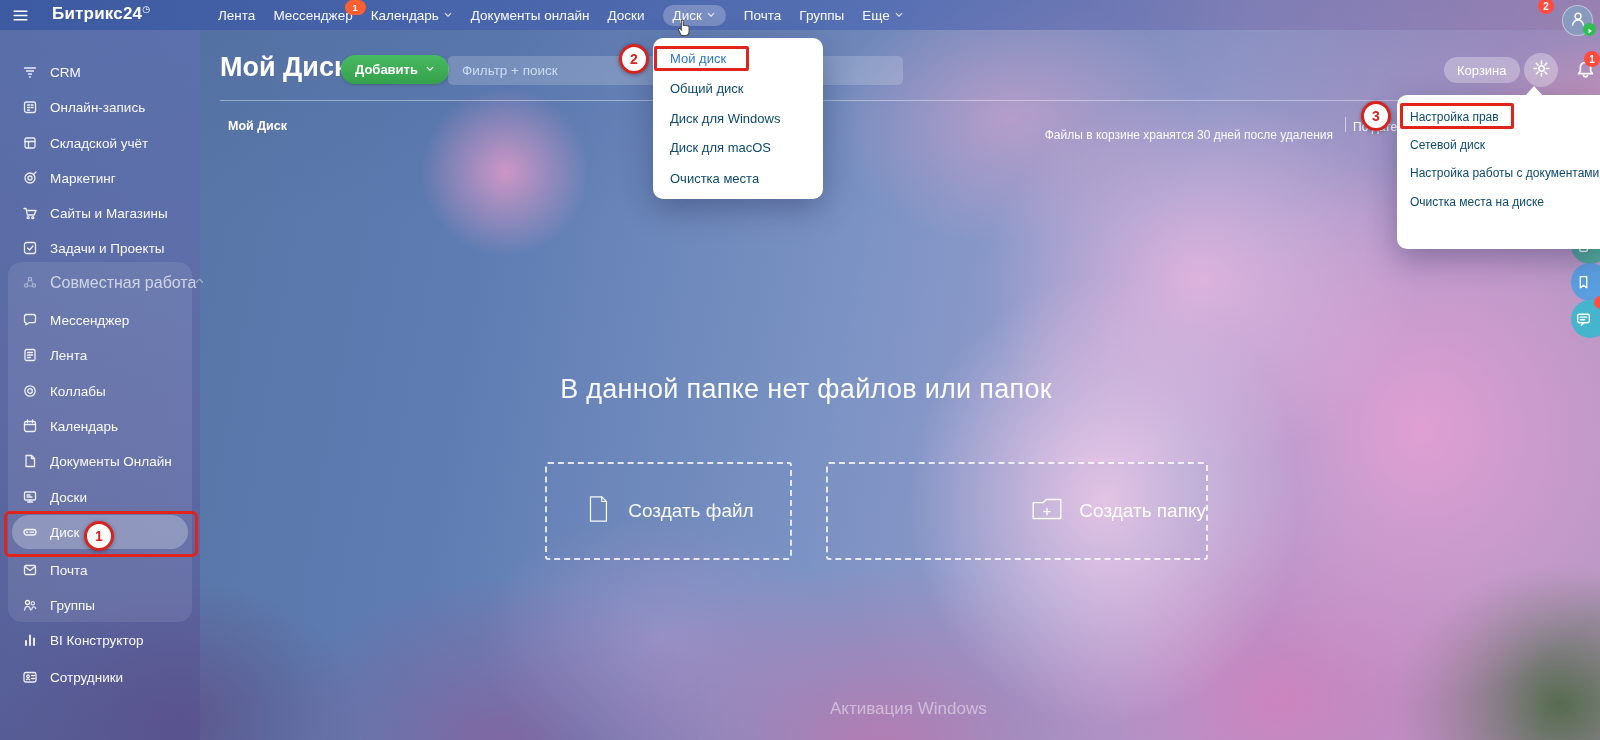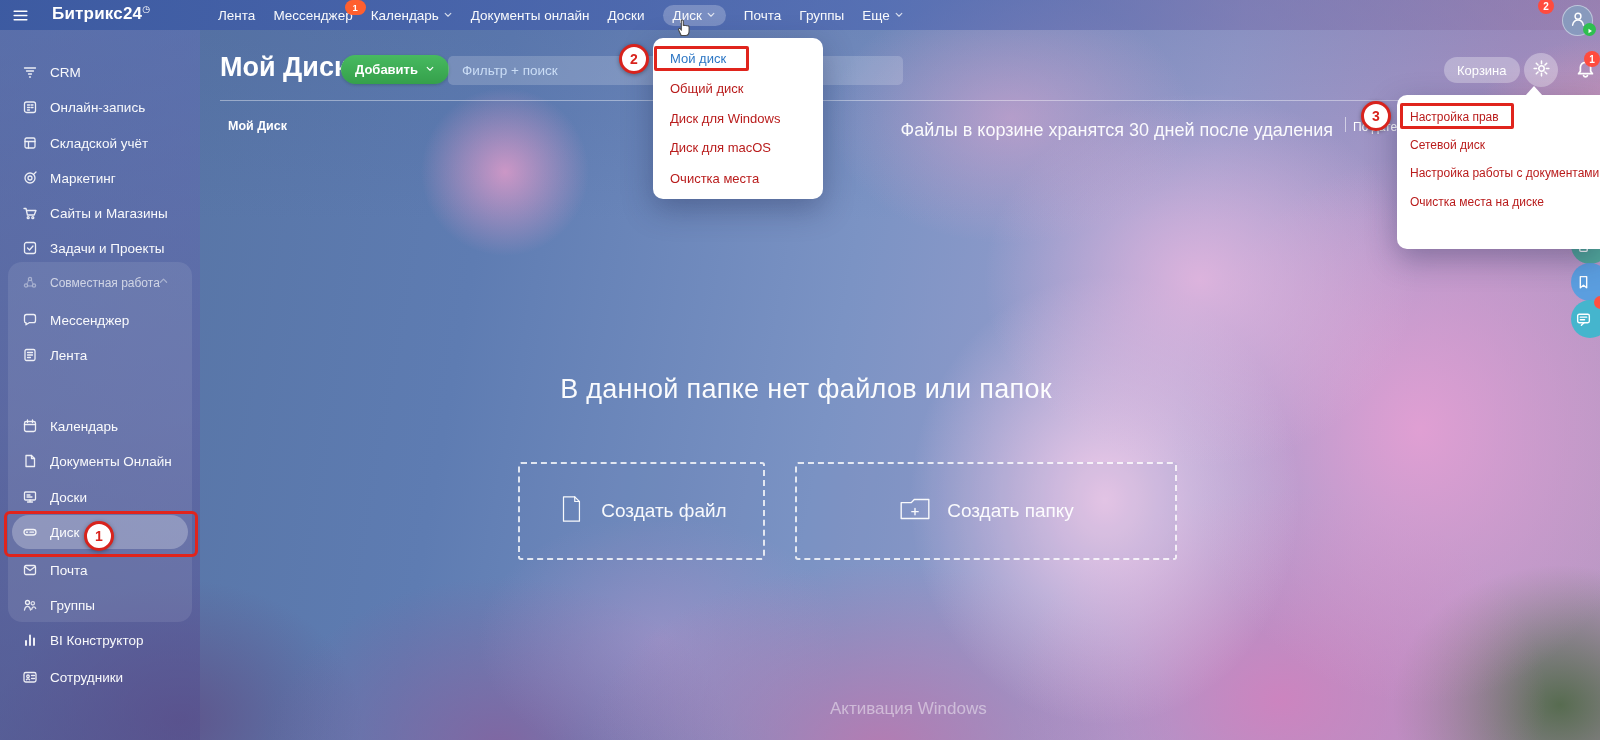--- a/index.html
+++ b/index.html
@@ -43,21 +43,21 @@
   .avatar-play{position:absolute;left:1583px;top:23px;width:13px;height:13px;border-radius:50%;background:#2fbf4f;
     display:flex;align-items:center;justify-content:center;z-index:12;}
 
   
   .sidebar{position:absolute;left:0;top:30px;bottom:0;width:200px;z-index:5;
     background:linear-gradient(180deg, rgba(98,112,182,.5), rgba(96,96,162,.55) 55%, rgba(86,80,142,.62));}
   .group-bg{position:absolute;left:8px;top:232px;width:184px;height:360px;background:rgba(255,255,255,.09);border-radius:14px;}
   .side-item{position:absolute;left:12px;width:176px;height:34px;display:flex;align-items:center;gap:12px;
     color:rgba(255,255,255,.96);font-size:13.5px;padding-left:10px;border-radius:17px;box-sizing:border-box;cursor:pointer;white-space:nowrap;}
   .side-item .icn{display:flex;width:16px;height:16px;opacity:.92;position:relative;flex:none;}
-  .side-item.hdr{font-size:12px;color:rgba(255,255,255,.68);}
+  .side-item.hdr{font-size:16px;color:rgba(255,255,255,.68);}
   .side-item.hdr .icn{opacity:.6;}
   .side-item.sel{background:rgba(255,255,255,.26);}
   .hdr-chev{position:absolute;right:14px;opacity:.7;}
 
   
   .page-title{position:absolute;left:220px;top:52px;font-size:27px;font-weight:bold;z-index:6;}
   .add-btn{position:absolute;left:341px;top:55px;height:29px;border-radius:15px;z-index:6;
     background:linear-gradient(180deg,#47ba60,#35a04b);display:flex;align-items:center;gap:7px;padding:0 14px;
     font-size:13px;font-weight:bold;cursor:pointer;box-shadow:0 1px 3px rgba(0,60,20,.25);}
   .filter-input{position:absolute;left:448px;top:56px;width:427px;height:29px;z-index:6;border:none;border-radius:5px;
@@ -65,41 +65,41 @@
   .filter-input::placeholder{color:rgba(216,234,255,.85);}
   .trash-btn{position:absolute;left:1444px;top:57px;height:26px;border-radius:13px;background:rgba(255,255,255,.3);
     display:flex;align-items:center;padding:0 13px;font-size:13px;z-index:6;cursor:pointer;}
   .gear-btn{position:absolute;left:1524px;top:53px;width:34px;height:34px;border-radius:50%;background:rgba(255,255,255,.32);
     display:flex;align-items:center;justify-content:center;z-index:6;cursor:pointer;}
   .bell-btn{position:absolute;left:1572px;top:58px;width:26px;height:26px;display:flex;align-items:center;justify-content:center;z-index:6;cursor:pointer;}
   .bell-badge{position:absolute;left:1584px;top:51px;width:16px;height:16px;border-radius:50%;background:#ff4b3e;
     color:#fff;font-size:10px;font-weight:bold;display:flex;align-items:center;justify-content:center;z-index:7;}
   .hdr-divider{position:absolute;left:220px;top:100px;width:1380px;height:1px;background:rgba(255,255,255,.4);z-index:6;}
   .crumb{position:absolute;left:228px;top:119px;font-size:12.5px;font-weight:bold;z-index:6;}
-  .trash-note{position:absolute;right:267px;top:120px;font-size:18px;color:rgba(255,255,255,.95);z-index:6;white-space:nowrap;}
+  .trash-note{position:absolute;right:267px;top:128px;font-size:12px;color:rgba(255,255,255,.95);z-index:6;white-space:nowrap;}
   .vdiv{position:absolute;left:1345px;top:117px;width:1px;height:15px;background:rgba(255,255,255,.55);z-index:6;}
   .sort-label{position:absolute;left:1353px;top:120px;font-size:12px;z-index:6;cursor:pointer;}
 
   
   .empty-title{position:absolute;left:806px;top:374px;transform:translateX(-50%);font-size:27px;font-weight:300;
     color:rgba(255,255,255,.97);letter-spacing:.3px;white-space:nowrap;z-index:6;}
   .create-box{position:absolute;top:462px;height:98px;border:2px dashed rgba(255,255,255,.8);border-radius:3px;
     display:flex;align-items:center;justify-content:center;gap:15px;font-size:19px;color:rgba(255,255,255,.95);
     background:rgba(120,140,185,.10);box-sizing:border-box;z-index:6;cursor:pointer;}
-  .box-file{left:518px;width:247px;text-align:center;}
-  .box-folder{left:795px;width:382px;}
+  .box-file{left:545px;width:247px;text-align:center;}
+  .box-folder{left:826px;width:382px;justify-content:flex-end;}
   .watermark{position:absolute;left:830px;top:699px;font-size:17px;color:rgba(255,255,255,.45);z-index:6;}
 
   
   .menu{position:absolute;background:#fff;border-radius:10px;box-shadow:0 10px 30px rgba(25,35,75,.35);z-index:20;}
   .disk-menu{left:653px;top:38px;width:170px;height:161px;}
   .settings-menu{left:1397px;top:95px;width:203px;height:154px;border-radius:10px 0 0 10px;text-decoration:underline;}
   .settings-menu::before{content:"";position:absolute;left:128px;top:-9px;border-left:9px solid transparent;
     border-right:9px solid transparent;border-bottom:10px solid #fff;}
-  .menu-item{position:absolute;left:17px;height:20px;line-height:20px;font-size:13px;color:#b91c1c;white-space:nowrap;cursor:pointer;}
+  .menu-item{position:absolute;left:17px;height:20px;line-height:20px;font-size:13px;color:#0c4a6e;white-space:nowrap;cursor:pointer;}
   .settings-menu .menu-item{left:13px;font-size:12px;}
   .menu-item.active{color:#2c76c4;}
 
   
   .edge-circle{position:absolute;left:1571px;width:38px;height:38px;border-radius:50%;display:flex;align-items:center;
     justify-content:center;z-index:8;cursor:pointer;}
   .edge-circle .icn{margin-right:14px;display:flex;}
   .ec1{top:226px;background:rgba(72,168,150,.92);}
   .ec2{top:263px;background:rgba(85,158,224,.95);}
   .ec3{top:300px;background:rgba(62,182,205,.95);}
@@ -275,20 +275,29 @@
       </div>
     <div class="side-item" style="top:308px;">
         <span class="icn">
           <svg viewBox="0 0 16 16" width="16" height="16" fill="none" stroke="currentColor" stroke-width="1.3" stroke-linecap="round" stroke-linejoin="round">
             <rect x="3" y="2.5" width="10" height="11" rx="1.5"></rect>
             <path d="M5.5 5.5h5M5.5 8h5M5.5 10.5h3"></path>
           </svg>
         </span>
         <span>Лента</span>
       </div>
+    <div class="side-item" style="top:344px;">
+        <span class="icn">
+          <svg viewBox="0 0 16 16" width="16" height="16" fill="none" stroke="currentColor" stroke-width="1.3" stroke-linecap="round" stroke-linejoin="round">
+            <circle cx="8" cy="8" r="5.2"></circle>
+            <circle cx="8" cy="8" r="2.3"></circle>
+          </svg>
+        </span>
+        <span>Коллабы</span>
+      </div>
     <div class="side-item" style="top:379px;">
         <span class="icn">
           <svg viewBox="0 0 16 16" width="16" height="16" fill="none" stroke="currentColor" stroke-width="1.3" stroke-linecap="round" stroke-linejoin="round">
             <rect x="2.5" y="3.5" width="11" height="10" rx="1.8"></rect>
             <path d="M2.5 6.5h11M5.5 2v2.5M10.5 2v2.5"></path>
           </svg>
         </span>
         <span>Календарь</span>
       </div>
     <div class="side-item" style="top:414px;">

